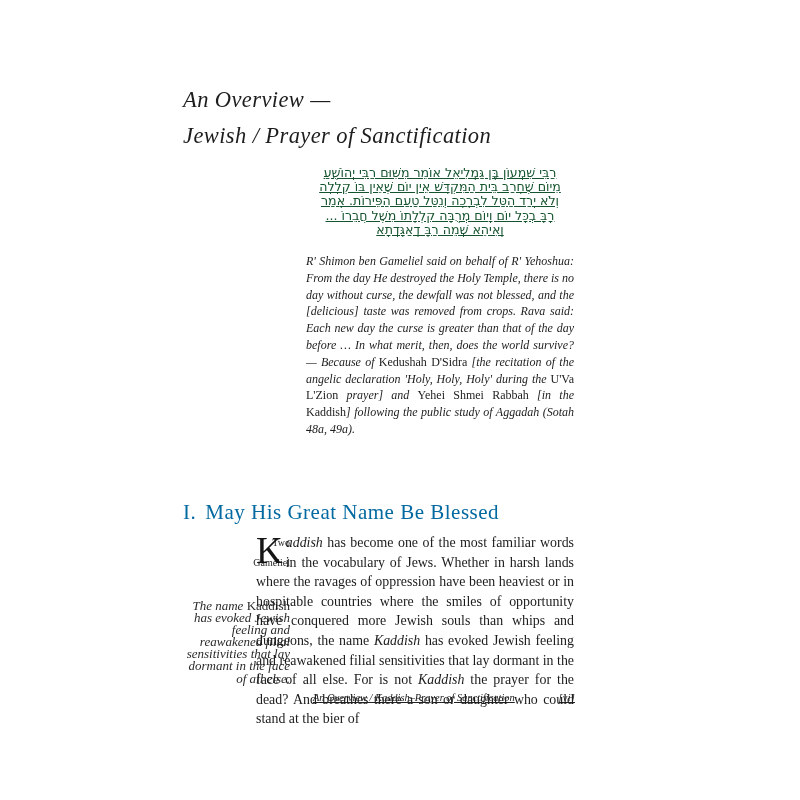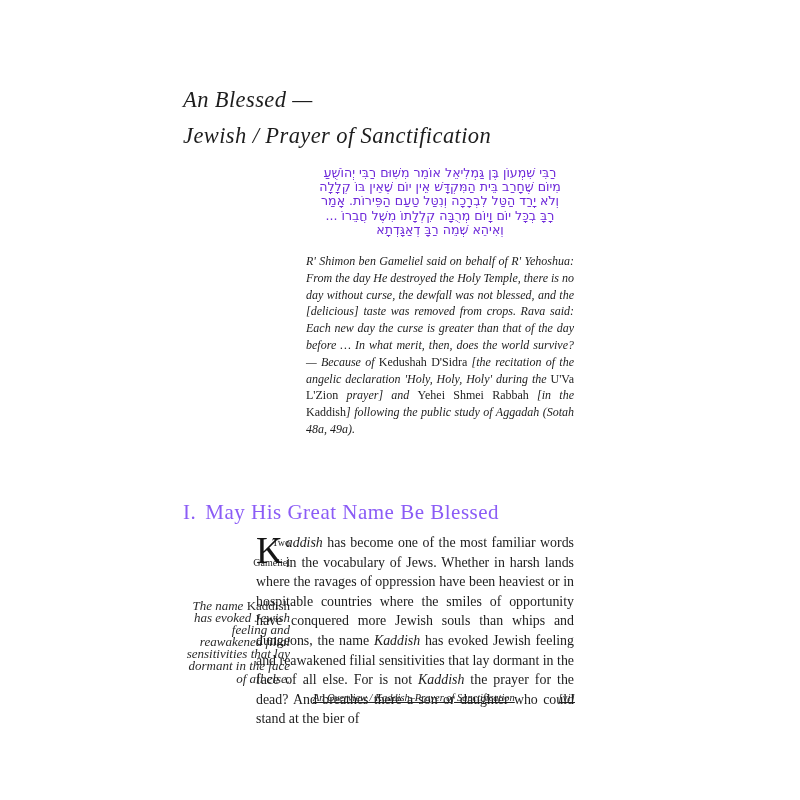--- a/index.html
+++ b/index.html
@@ -47,21 +47,22 @@
     width: 268px;
   }
   .hebrew {
     direction: rtl;
     unicode-bidi: bidi-override;
     text-align: justify;
     text-align-last: center;
     font-family: "DejaVu Sans", "Liberation Sans", sans-serif;
     font-size: 12.6px;
     line-height: 14.2px;
-    color: #6d28d9;
+    color: #14532d;
+    text-decoration: underline;
   }
   .hebrew div {
     text-align: right;
     white-space: nowrap;
   }
   .hebrew div.center-last {
   }
 
   .translation {
     margin-top: 16px;
@@ -77,21 +78,21 @@
   }
 
   
   .section-heading {
     position: absolute;
     left: 183px;
     top: 499px;
     font-size: 21px;
     line-height: 26px;
     letter-spacing: 0.5px;
-    color: #8b5cf6;
+    color: #0369a1;
     white-space: nowrap;
   }
   .section-heading .numeral {
     margin-right: 9px;
   }
 
   
   .margin-head {
     position: absolute;
     left: 183px;
@@ -159,21 +160,21 @@
     font-style: italic;
     letter-spacing: 0.2px;
   }
 </style>
 </head>
 <body>
 
 <div class="page">
 
   <div class="title-block">
-    <div class="title-line">An Blessed —</div>
+    <div class="title-line">An Overview —</div>
     <div class="title-line">Jewish / Prayer of Sanctification</div>
   </div>
 
   <div class="quote-block">
     <div class="hebrew">
       <div>רַבִּי שִׁמְעוֹן בֶּן גַּמְלִיאֵל אוֹמֵר מִשִּׁוּם רַבִּי יְהוֹשֻׁעַ</div>
       <div>מִיוֹם שֶׁחָרַב בֵּית הַמִּקְדָּשׁ אֵין יוֹם שֶׁאֵין בּוֹ קְלָלָה</div>
       <div>וְלֹא יָרַד הַטַּל לִבְרָכָה וְנִטַּל טַעַם הַפֵּירוֹת. אָמַר</div>
       <div>רָבָּ בְכָּל יוֹם וָיוֹם מְרֻבָּה קִלְלָתוֹ מִשֶׁל חֲבֵרוֹ ...</div>
       <div class="center-last">וְאִיהֵא שְׁמֵה רַבָּ דְאַגָּדְתָא</div>

